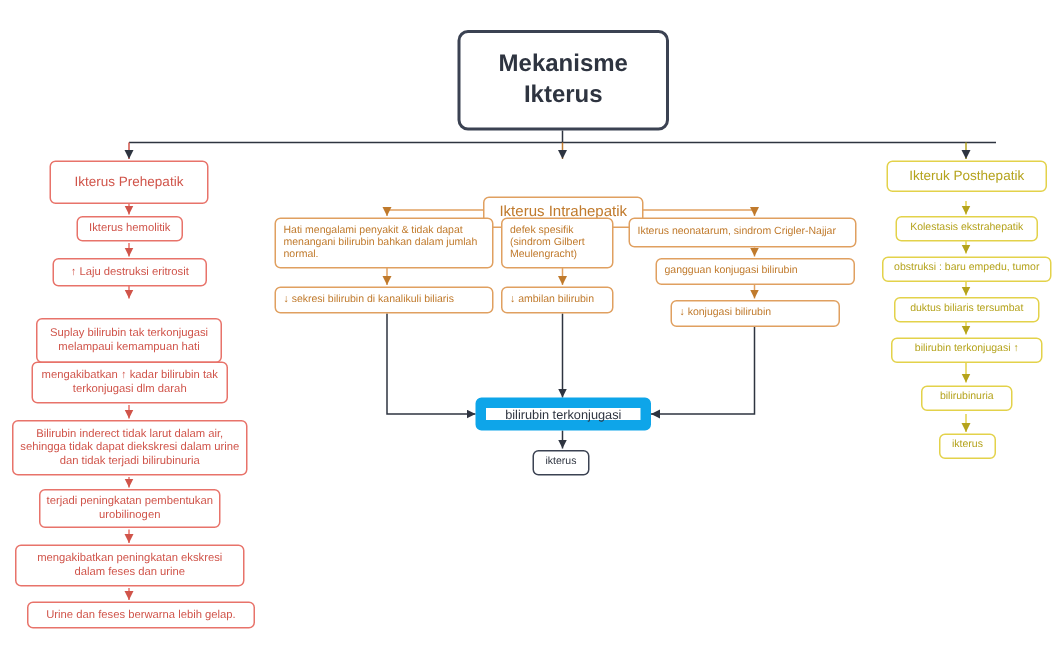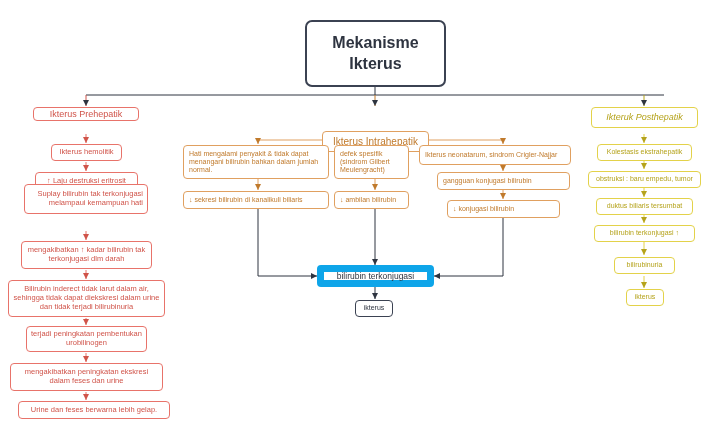--- a/index.html
+++ b/index.html
@@ -147,30 +147,30 @@
     <path d="M644 188 L644 197" stroke="#e3d24a" stroke-width="1" fill="none" marker-end="url(#arrY)"></path>
     <path d="M644 214 L644 223" stroke="#e3d24a" stroke-width="1" fill="none" marker-end="url(#arrY)"></path>
     <path d="M644 242 L644 255" stroke="#e3d24a" stroke-width="1" fill="none" marker-end="url(#arrY)"></path>
     <path d="M644 276 L644 288" stroke="#e3d24a" stroke-width="1" fill="none" marker-end="url(#arrY)"></path>
   </svg>
 
   <div class="node title-node" style="left:305px; top:20px; width:141px; height:67px;">
     <span>Mekanisme Ikterus</span>
   </div>
 
-  <div class="node red-head" style="left:33px; top:107px; width:106px; height:14px;">
+  <div class="node red-head" style="left:33px; top:107px; width:106px; height:29px;">
     <span>Ikterus Prehepatik</span>
   </div>
   <div class="node red" style="left:51px; top:144px; width:71px; height:17px;">
     <span>Ikterus hemolitik</span>
   </div>
   <div class="node red" style="left:35px; top:172px; width:103px; height:19px;">
     <span>↑ Laju destruksi eritrosit</span>
   </div>
-  <div class="node red" style="left:24px; top:184px; width:124px; height:30px;text-align:right;">
+  <div class="node red" style="left:24px; top:212px; width:124px; height:30px;">
     <span>Suplay bilirubin tak terkonjugasi melampaui kemampuan hati</span>
   </div>
   <div class="node red" style="left:21px; top:241px; width:131px; height:28px;">
     <span>mengakibatkan ↑ kadar bilirubin tak terkonjugasi dlm darah</span>
   </div>
   <div class="node red" style="left:8px; top:280px; width:157px; height:37px;">
     <span>Bilirubin inderect tidak larut dalam air, sehingga tidak dapat diekskresi dalam urine dan tidak terjadi bilirubinuria</span>
   </div>
   <div class="node red" style="left:26px; top:326px; width:121px; height:26px;">
     <span>terjadi peningkatan pembentukan urobilinogen</span>
@@ -210,21 +210,21 @@
     <span style="text-align:left;">↓ konjugasi bilirubin</span>
   </div>
 
   <div class="node dark" style="left:317px; top:265px; width:117px; height:22px;">
     <span>bilirubin terkonjugasi</span>
   </div>
   <div class="node dark-small" style="left:355px; top:300px; width:38px; height:17px;">
     <span>ikterus</span>
   </div>
 
-  <div class="node yellow-head" style="left:591px; top:107px; width:107px; height:21px;font-style:italic;">
+  <div class="node yellow-head" style="left:591px; top:107px; width:107px; height:21px;">
     <span>Ikteruk Posthepatik</span>
   </div>
   <div class="node yellow" style="left:597px; top:144px; width:95px; height:17px;">
     <span>Kolestasis ekstrahepatik</span>
   </div>
   <div class="node yellow" style="left:588px; top:171px; width:113px; height:17px;">
     <span>obstruksi : baru empedu, tumor</span>
   </div>
   <div class="node yellow" style="left:596px; top:198px; width:97px; height:17px;">
     <span>duktus biliaris tersumbat</span>

